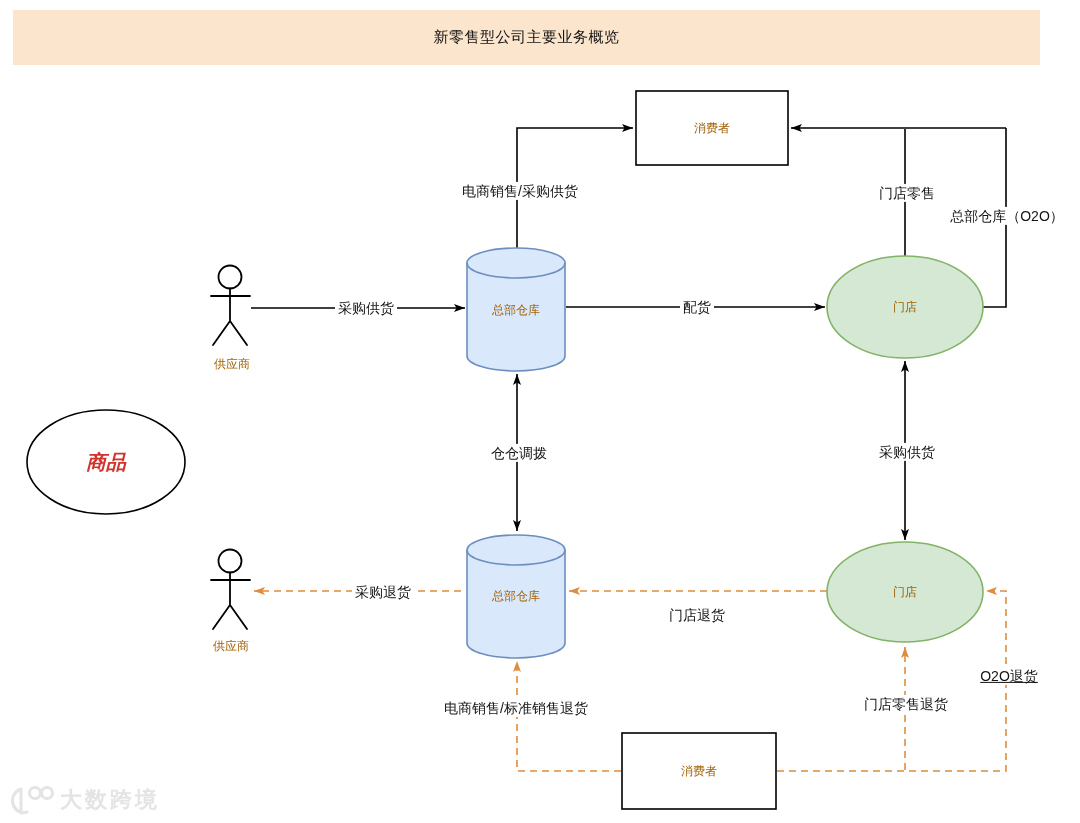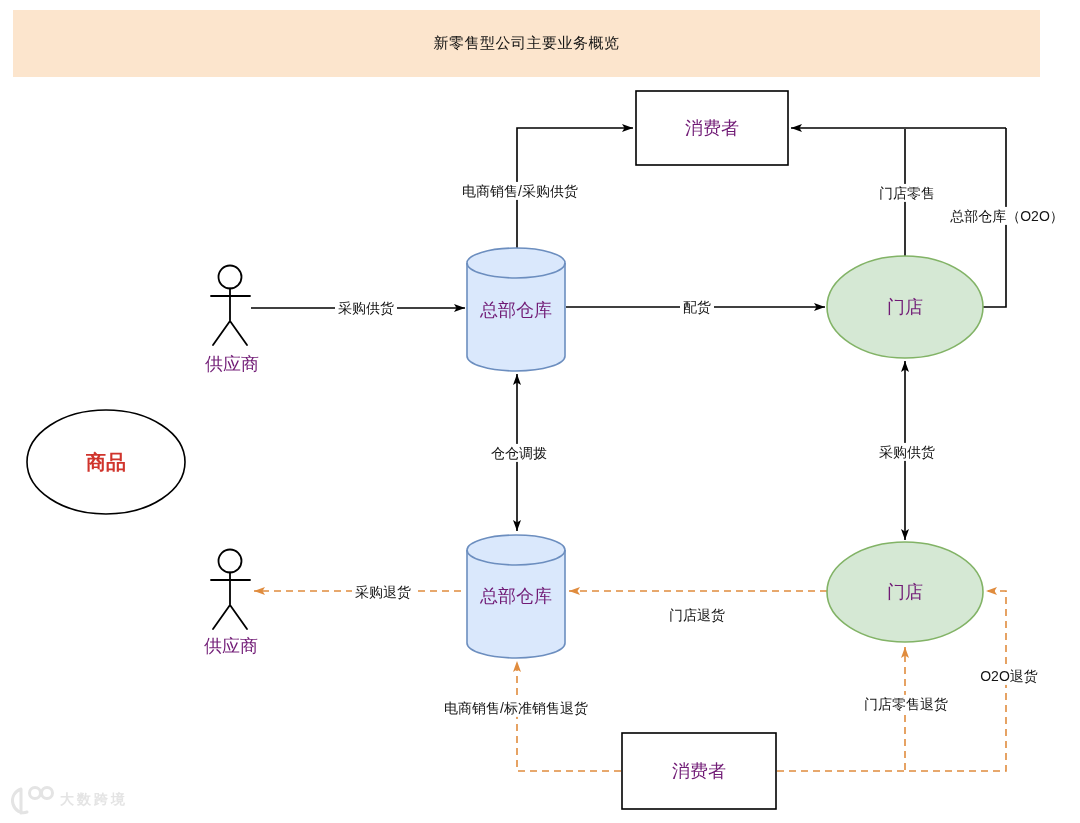--- a/index.html
+++ b/index.html
@@ -1,40 +1,40 @@
 <!DOCTYPE html>
 <html><head>
 <meta charset="utf-8">
 <style>
   html,body{margin:0;padding:0;background:#ffffff;}
   #canvas{
     position:relative;width:1080px;height:823px;background:#ffffff;overflow:hidden;
     font-family:"Liberation Sans","DejaVu Sans",sans-serif;color:#111;
   }
   #title-bar{
-    position:absolute;left:13px;top:10px;width:1027px;height:67px;
+    position:absolute;left:13px;top:10px;width:1027px;height:55px;
     background:#FCE5CD;display:flex;align-items:center;justify-content:center;
   }
   #title-bar .title-text{font-size:15px;color:#121212;letter-spacing:.5px;}
   svg.layer{position:absolute;left:0;top:0;}
   .lbl{
     position:absolute;transform:translate(-50%,-50%);
     background:#ffffff;padding:0 3px;font-size:14px;line-height:1.3;
     white-space:nowrap;color:#141414;
   }
   .node-lbl{
     position:absolute;transform:translate(-50%,-50%);
-    font-size:18px;white-space:nowrap;color:#701a75;background:transparent;
+    font-size:12px;white-space:nowrap;color:#a16207;background:transparent;
   }
-  .goods-lbl{font-size:20px;font-weight:700;color:#D0342C;}
+  .goods-lbl{font-size:20px;font-weight:700;color:#D0342C;font-style:italic;}
   #watermark{
     position:absolute;left:8px;top:782px;display:flex;align-items:center;gap:6px;
     color:#E4E4E4;
   }
-  #watermark .wm-text{font-size:14px;font-weight:700;letter-spacing:3px;color:#E4E4E4;}
+  #watermark .wm-text{font-size:22px;font-weight:700;letter-spacing:3px;color:#E4E4E4;}
 </style>
 </head>
 <body>
 
 <div id="canvas">
 
   <div id="title-bar">
     <span class="title-text">新零售型公司主要业务概览</span>
   </div>
 
@@ -116,21 +116,21 @@
 
   <div class="lbl" style="left:366px;top:308px;">采购供货</div>
   <div class="lbl" style="left:520px;top:191px;">电商销售/采购供货</div>
   <div class="lbl" style="left:697px;top:307px;">配货</div>
   <div class="lbl" style="left:907px;top:193px;">门店零售</div>
   <div class="lbl" style="left:1007px;top:216px;">总部仓库（O2O）</div>
   <div class="lbl" style="left:519px;top:453px;">仓仓调拨</div>
   <div class="lbl" style="left:907px;top:452px;">采购供货</div>
   <div class="lbl" style="left:368px;top:592px;margin-left:15px;">采购退货</div>
   <div class="lbl" style="left:697px;top:588px;margin-top:27px;">门店退货</div>
-  <div class="lbl" style="left:1009px;top:676px;">O2O退货</div>
+  <div class="lbl" style="left:1009px;top:676px;text-decoration:underline;">O2O退货</div>
   <div class="lbl" style="left:906px;top:704px;">门店零售退货</div>
   <div class="lbl" style="left:516px;top:708px;">电商销售/标准销售退货</div>
 
   <div id="watermark">
     <svg width="46" height="36" viewBox="0 0 46 36" fill="none" stroke="#E4E4E4" stroke-width="3" stroke-linecap="round">
       <path d="M13,7 L13,31 M13,7 C7,9 3,15 5,22 C7,29 13,32 19,30"></path>
       <circle cx="27" cy="11" r="5.5"></circle>
       <circle cx="39" cy="11" r="5.5"></circle>
     </svg>
     <span class="wm-text">大数跨境</span>

